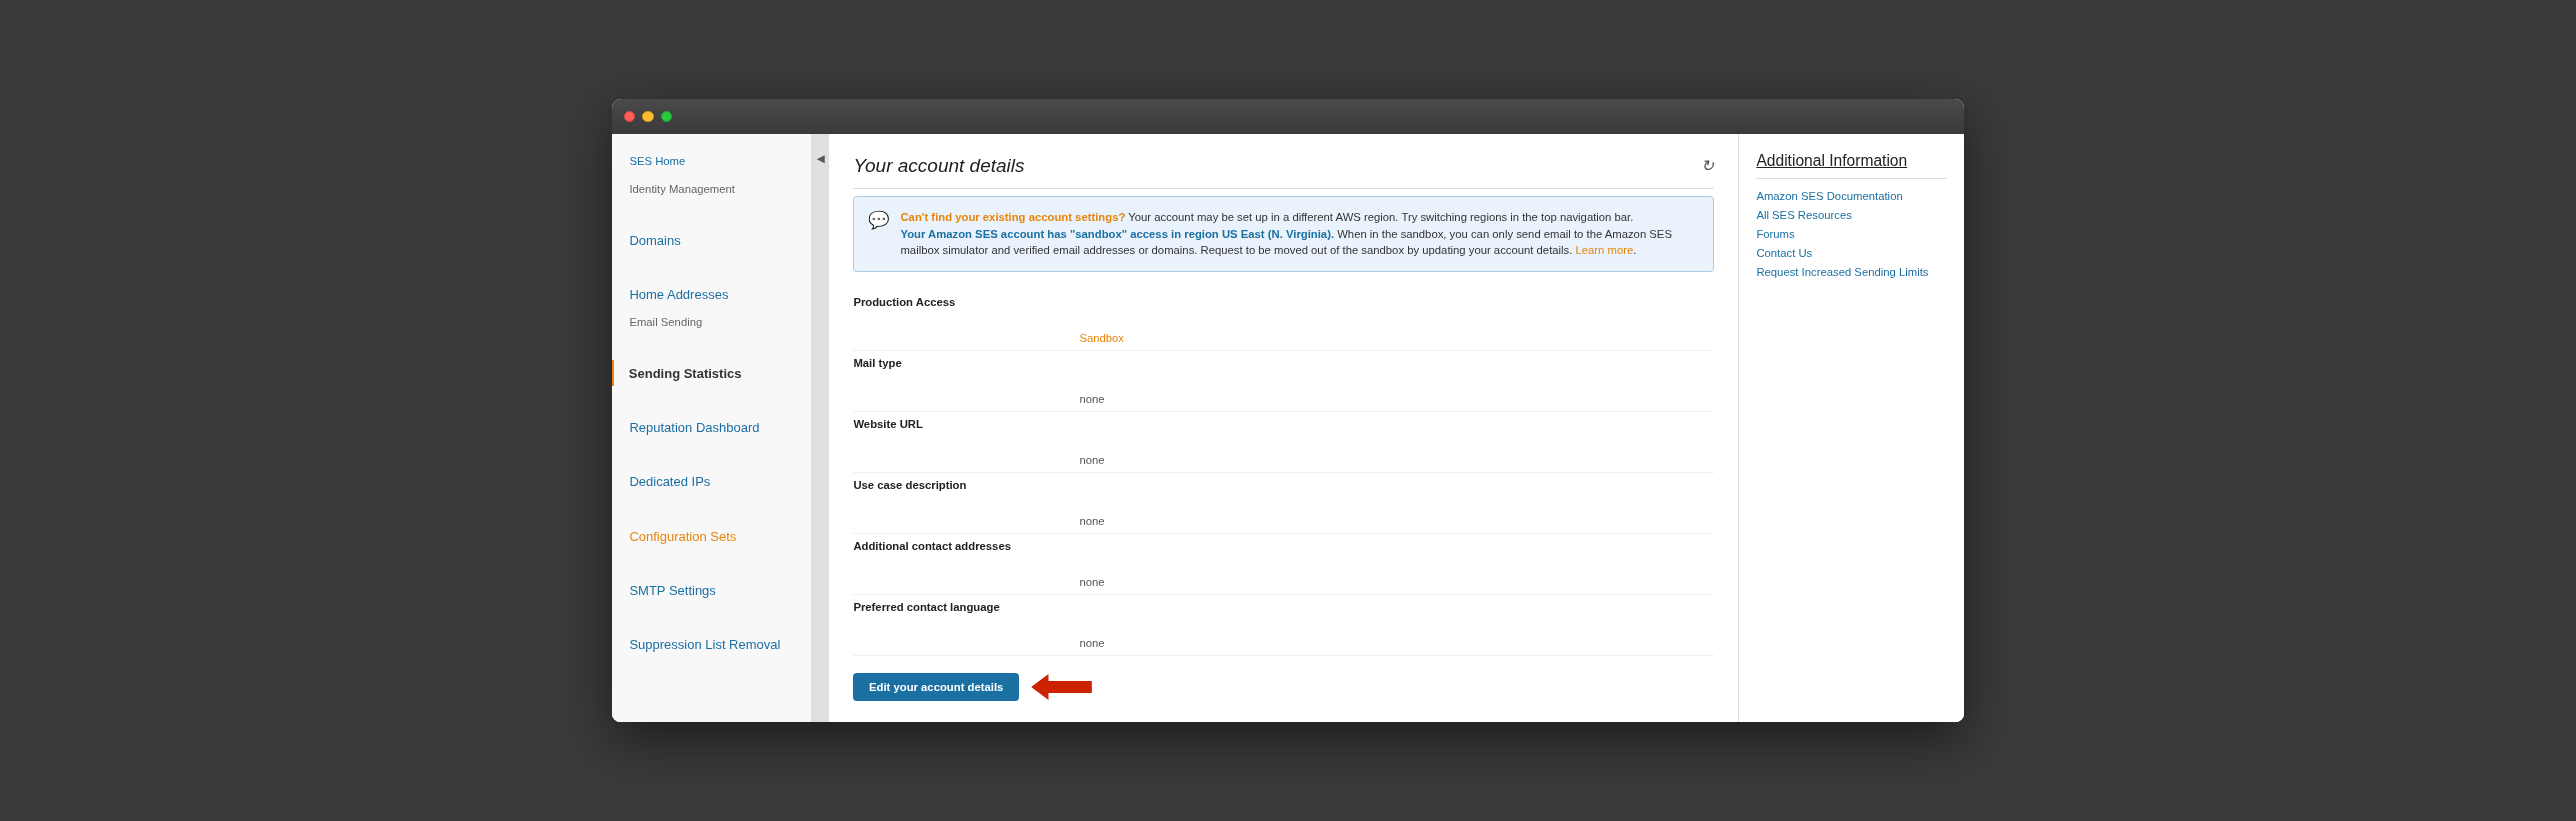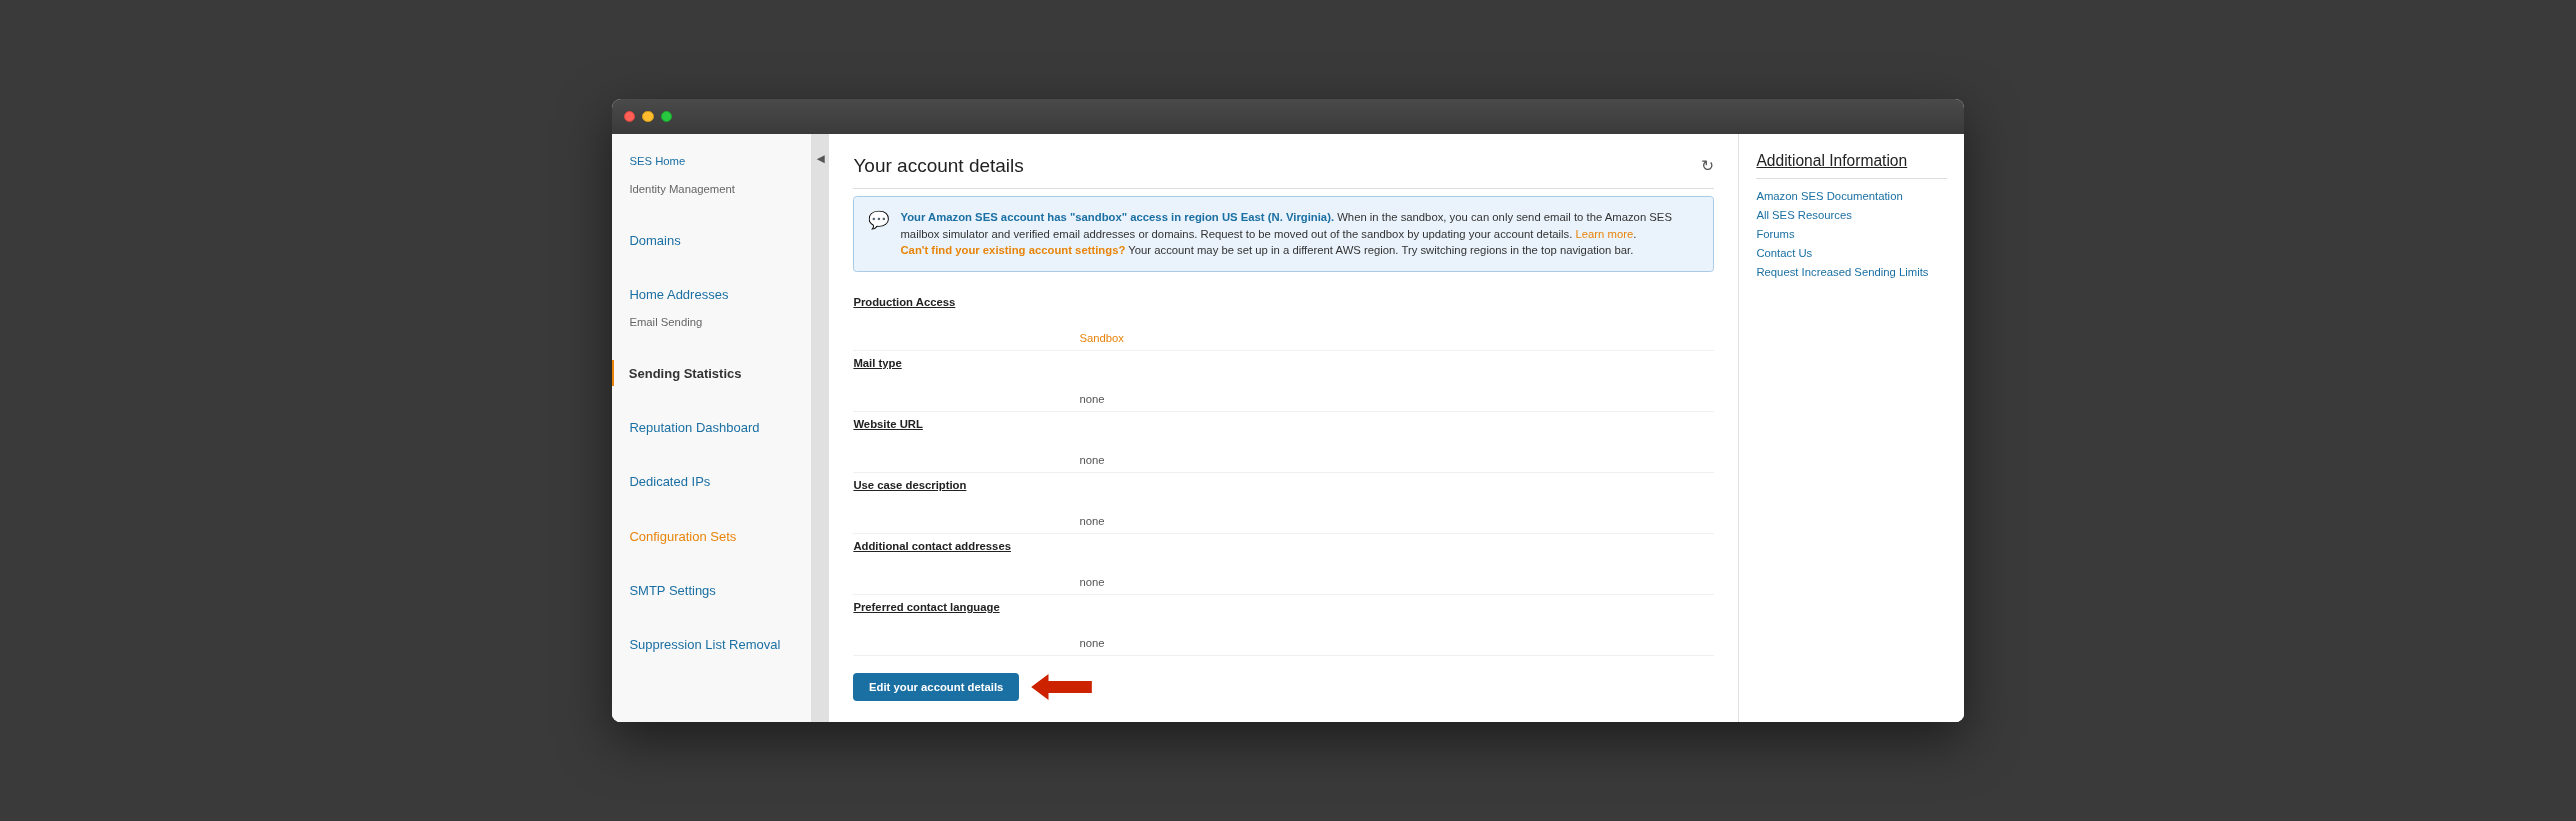--- a/index.html
+++ b/index.html
@@ -105,20 +105,21 @@
       background: white;
     }
 
     .page-header {
       display: flex;
       align-items: center;
       justify-content: space-between;
       border-bottom: 0.9px solid #ddd;
       padding-bottom: 10.4px;
       margin-bottom: 7px;
+      font-style: italic;
     }
     .page-title {
       font-size: 19px;
       font-weight: normal;
       color: #222;
     }
     .refresh-icon {
       color: #555;
       font-size: 15.6px;
       cursor: pointer;
@@ -158,21 +159,20 @@
       display: flex;
       padding: 6px 0;
       font-size: 11.3px;
       border-bottom: 0.9px solid #f0f0f0;
     }
     .details-label {
       font-weight: bold;
       color: #222;
       width: 226px;
       min-width: 226px;
-      text-decoration: underline;
     }
     .details-value {
       color: #555;
       margin-top: 36px;
     }
     .details-value.sandbox { color: #e8840a; }
 
     
     .edit-btn-area {
       display: flex;
@@ -258,27 +258,27 @@
     <div class="main-content">
       <div class="page-header">
         <h1 class="page-title">Your account details</h1>
         <span class="refresh-icon">↻</span>
       </div>
 
       <div class="alert-box">
         <div class="alert-icon">💬</div>
         <div class="alert-text">
           <p>
+            <span class="cant-find">Can't find your existing account settings?</span>
+            <span> Your account may be set up in a different AWS region. Try switching regions in the top navigation bar.</span>
+          </p>
+          <p>
             <strong>Your Amazon SES account has "sandbox" access in region US East (N. Virginia).</strong>
             <span> When in the sandbox, you can only send email to the Amazon SES mailbox simulator and verified email addresses or domains. Request to be moved out of the sandbox by updating your account details. </span>
             <a class="learn-more">Learn more</a>.
-          </p>
-          <p>
-            <span class="cant-find">Can't find your existing account settings?</span>
-            <span> Your account may be set up in a different AWS region. Try switching regions in the top navigation bar.</span>
           </p>
         </div>
       </div>
 
       <div class="details-table">
         <div class="details-row">
           <div class="details-label">Production Access</div>
           <div class="details-value sandbox">Sandbox</div>
         </div>
         <div class="details-row">

